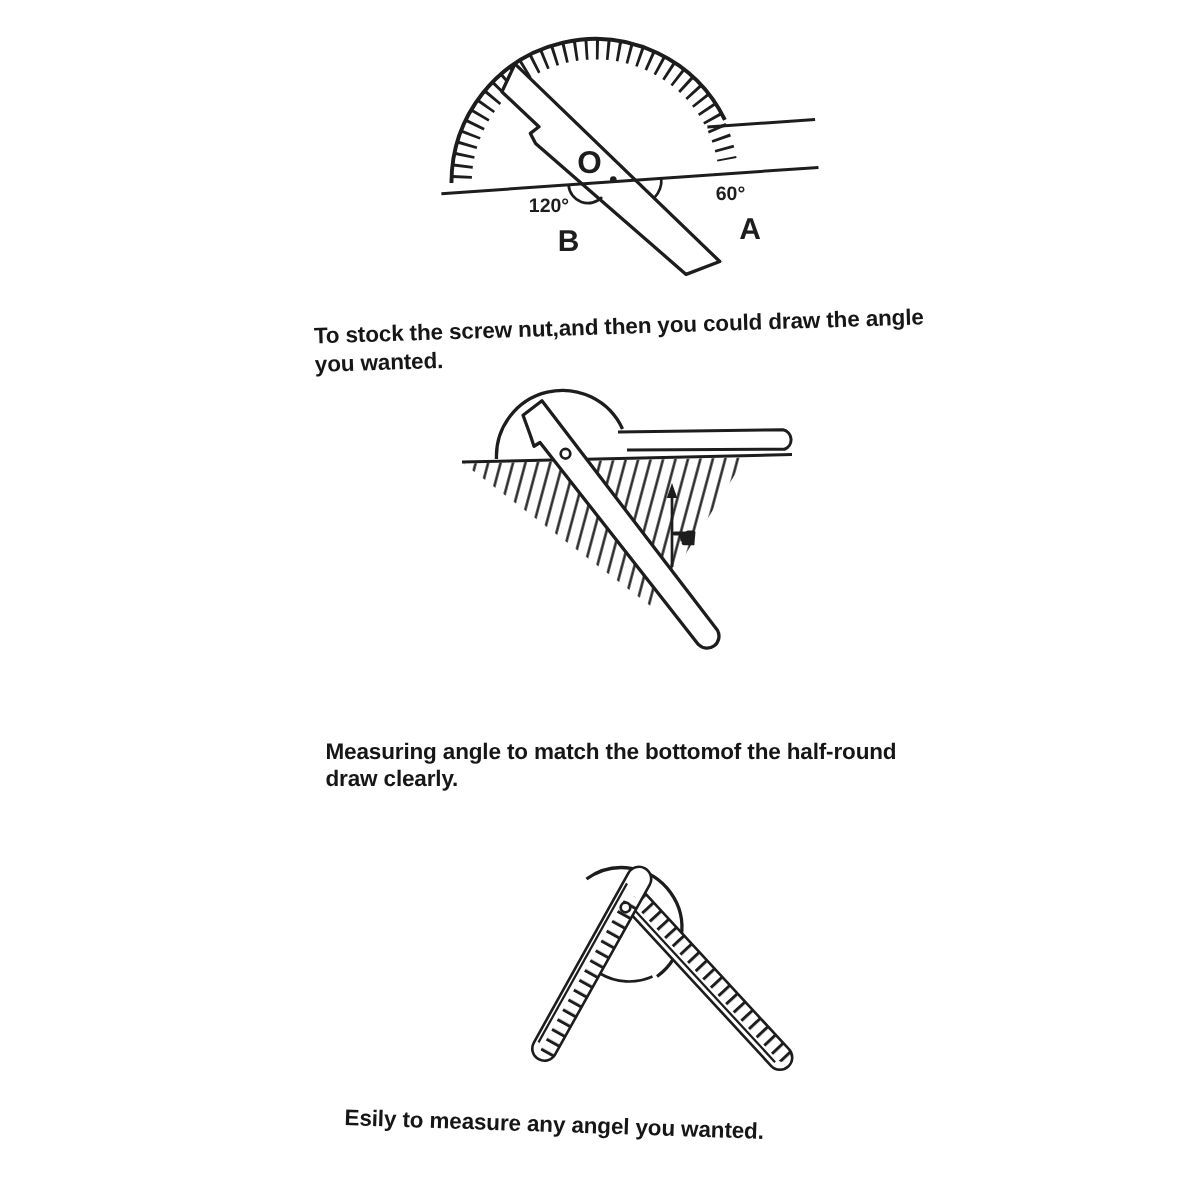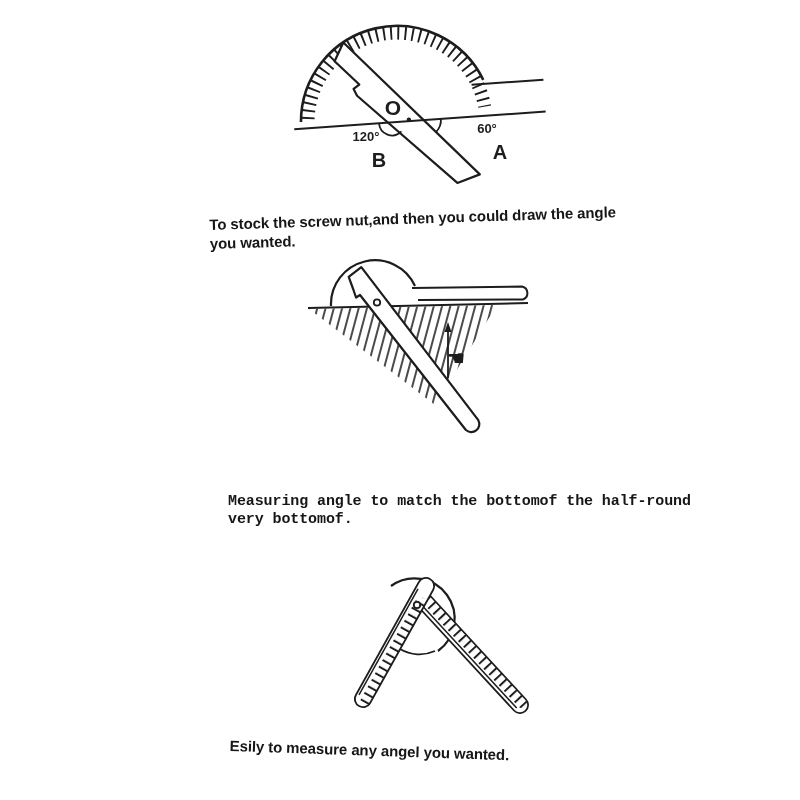--- a/index.html
+++ b/index.html
@@ -2,21 +2,21 @@
 <html><head>
 <meta charset="utf-8">
 <style>
   html,body{margin:0;padding:0;background:#ffffff;}
   .page{position:relative;width:800px;height:800px;background:#ffffff;overflow:hidden;
         font-family:"Liberation Sans",sans-serif;color:#1d1d1d;}
   .fig{position:absolute;}
   .caption{position:absolute;font-weight:700;font-size:15px;line-height:19px;
            letter-spacing:-0.1px;color:#161616;white-space:nowrap;}
   .cap1{left:209px;top:215px;transform:rotate(-1.8deg);transform-origin:left top;}
-  .cap2{left:228px;top:493px;line-height:18px;font-family:Liberation Mono, monospace;}
+  .cap2{left:217px;top:493px;line-height:18px;}
   .cap3{left:230px;top:736px;transform:rotate(1.9deg);transform-origin:left top;}
   svg text{font-family:"Liberation Sans",sans-serif;font-weight:700;fill:#1d1d1d;}
   .lblBig{font-size:20px;}
   .lblDeg{font-size:13px;}
   .lblO{font-size:21px;}
   .hand{font-size:20px;}
 </style>
 </head>
 <body>
 
@@ -72,21 +72,21 @@
       <circle cx="97" cy="44.5" r="3.2" fill="#ffffff" stroke-width="1.8"></circle>
 
       <path d="M168,74 L168,120" stroke-width="1.8"></path>
       <path d="M168,64 L164.5,74 L171.5,74 Z" fill="#1d1d1d" stroke="none"></path>
     </g>
     <text class="hand" x="167" y="107">☚</text>
   </svg>
 
   <div class="caption cap2">
     <div>Measuring angle to match the bottomof the half-round</div>
-    <div>very bottomof.</div>
+    <div>draw clearly.</div>
   </div>
 
   <svg class="fig" style="left:320px;top:575px" width="220" height="145" viewBox="0 0 220 145">
     <defs>
       <pattern id="stripeL" patternUnits="userSpaceOnUse" width="7.5" height="7.5" patternTransform="rotate(-61)">
         <path d="M1,0 L1,7.5" stroke="#1d1d1d" stroke-width="2"></path>
       </pattern>
       <pattern id="stripeR" patternUnits="userSpaceOnUse" width="7.5" height="7.5" patternTransform="rotate(47)">
         <path d="M1,0 L1,7.5" stroke="#1d1d1d" stroke-width="2"></path>
       </pattern>

